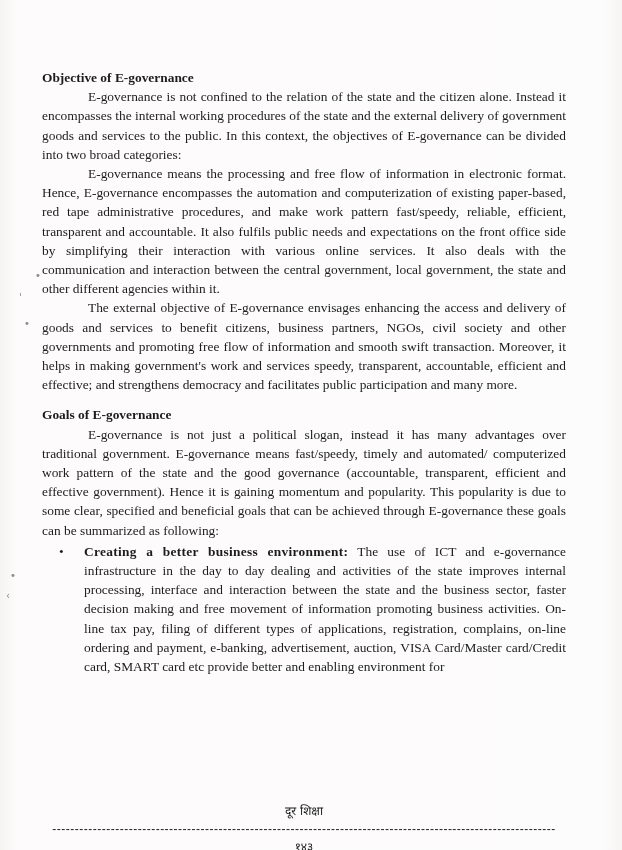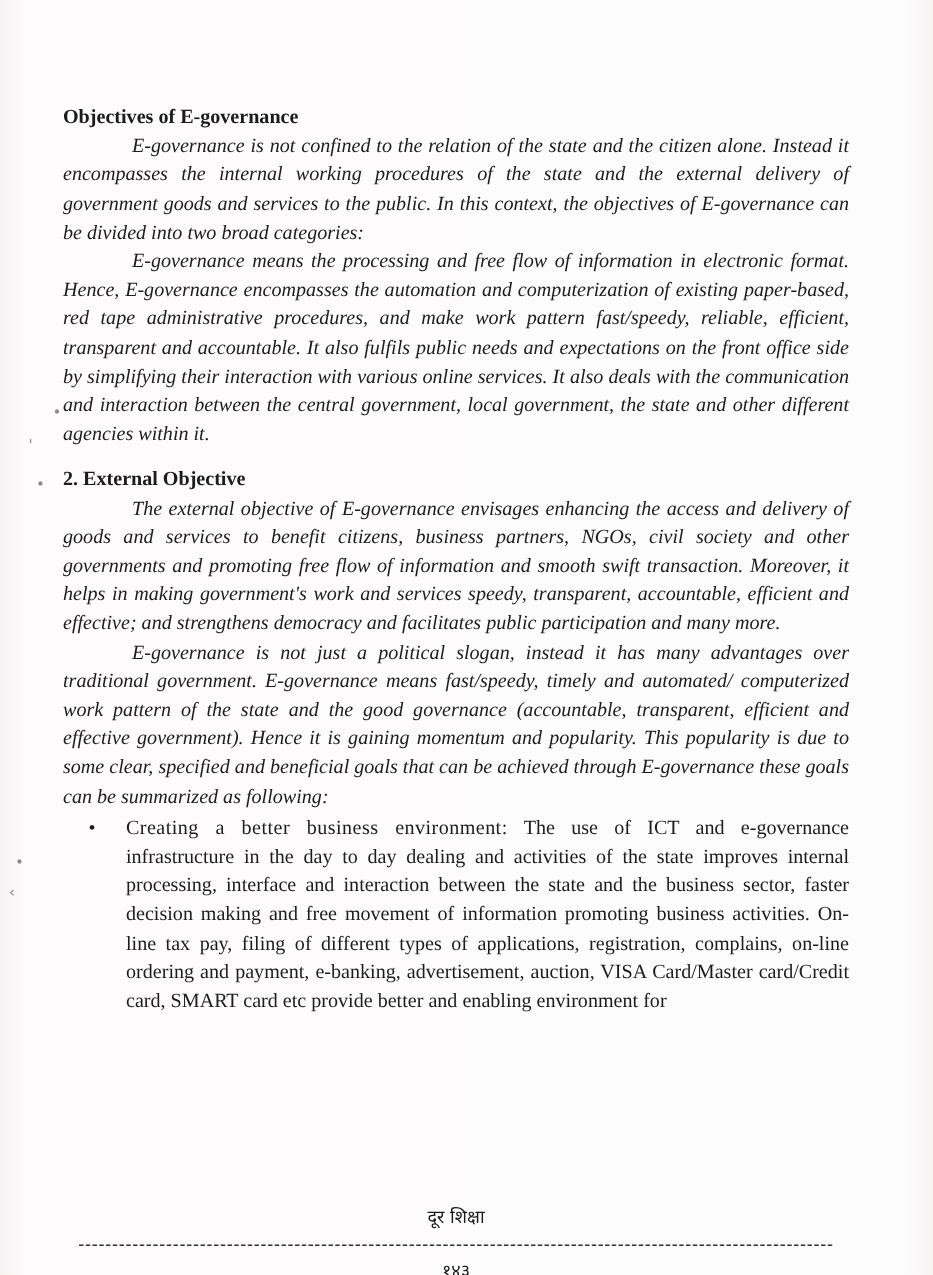--- a/index.html
+++ b/index.html
@@ -30,21 +30,20 @@
       width: 524px;
       font-size: 13.4px;
       line-height: 19.2px;
     }
     p {
       margin: 0;
       text-align: justify;
     }
     .indent {
       text-indent: 46px;
-      font-style: italic;
     }
     h3 {
       margin: 0;
       font-size: 13.4px;
       font-weight: bold;
       line-height: 19.2px;
       font-family: "Liberation Serif", "DejaVu Serif", serif;
     }
     .gap-top { margin-top: 11px; }
     .bullet-list {
@@ -56,21 +55,21 @@
       position: relative;
       padding-left: 42px;
       text-align: justify;
     }
     .bullet-dot {
       position: absolute;
       left: 17px;
       top: 0;
     }
     .bullet-title {
-      font-weight: normal;
+      font-weight: bold;
       letter-spacing: 0.3px;
     }
     .footer {
       position: absolute;
       left: 42px;
       top: 802px;
       width: 524px;
       font-size: 13px;
       line-height: 18px;
       display: flex;
@@ -111,28 +110,28 @@
 
   <span class="scan-mark" style="left:35px; top:270px;">•</span>
   <span class="scan-mark" style="left:19px; top:292px;">'</span>
   <span class="scan-mark" style="left:24px; top:318px;">•</span>
   <span class="scan-mark" style="left:10px; top:570px;">•</span>
   <span class="scan-mark" style="left:6px; top:590px;">‹</span>
 
   <div class="content">
 
 
-    <h3 class="gap-top">Objectives of E-governance</h3>
+    <h3 class="gap-top">Objective of E-governance</h3>
     <p class="indent">E-governance is not confined to the relation of the state and the citizen alone. Instead it encompasses the internal working procedures of the state and the external delivery of government goods and services to the public. In this context, the objectives of E-governance can be divided into two broad categories:</p>
 
     <p class="indent">E-governance means the processing and free flow of information in electronic format. Hence, E-governance encompasses the automation and computerization of existing paper-based, red tape administrative procedures, and make work pattern fast/speedy, reliable, efficient, transparent and accountable. It also fulfils public needs and expectations on the front office side by simplifying their interaction with various online services. It also deals with the communication and interaction between the central government, local government, the state and other different agencies within it.</p>
 
-    <h3 class="gap-top">2. External Objective</h3>
     <p class="indent">The external objective of E-governance envisages enhancing the access and delivery of goods and services to benefit citizens, business partners, NGOs, civil society and other governments and promoting free flow of information and smooth swift transaction. Moreover, it helps in making government's work and services speedy, transparent, accountable, efficient and effective; and strengthens democracy and facilitates public participation and many more.</p>
 
+    <h3 class="gap-top">Goals of E-governance</h3>
     <p class="indent">E-governance is not just a political slogan, instead it has many advantages over traditional government. E-governance means fast/speedy, timely and automated/ computerized work pattern of the state and the good governance (accountable, transparent, efficient and effective government). Hence it is gaining momentum and popularity. This popularity is due to some clear, specified and beneficial goals that can be achieved through E-governance these goals can be summarized as following:</p>
 
     <ul class="bullet-list">
       <li>
         <span class="bullet-dot">•</span>
         <span class="bullet-title">Creating a better business environment:</span><span> The use of ICT and e-governance infrastructure in the day to day dealing and activities of the state improves internal processing, interface and interaction between the state and the business sector, faster decision making and free movement of information promoting business activities. On-line tax pay, filing of different types of applications, registration, complains, on-line ordering and payment, e-banking, advertisement, auction, VISA Card/Master card/Credit card, SMART card etc provide better and enabling environment for</span>
       </li>
     </ul>
 
   </div>

